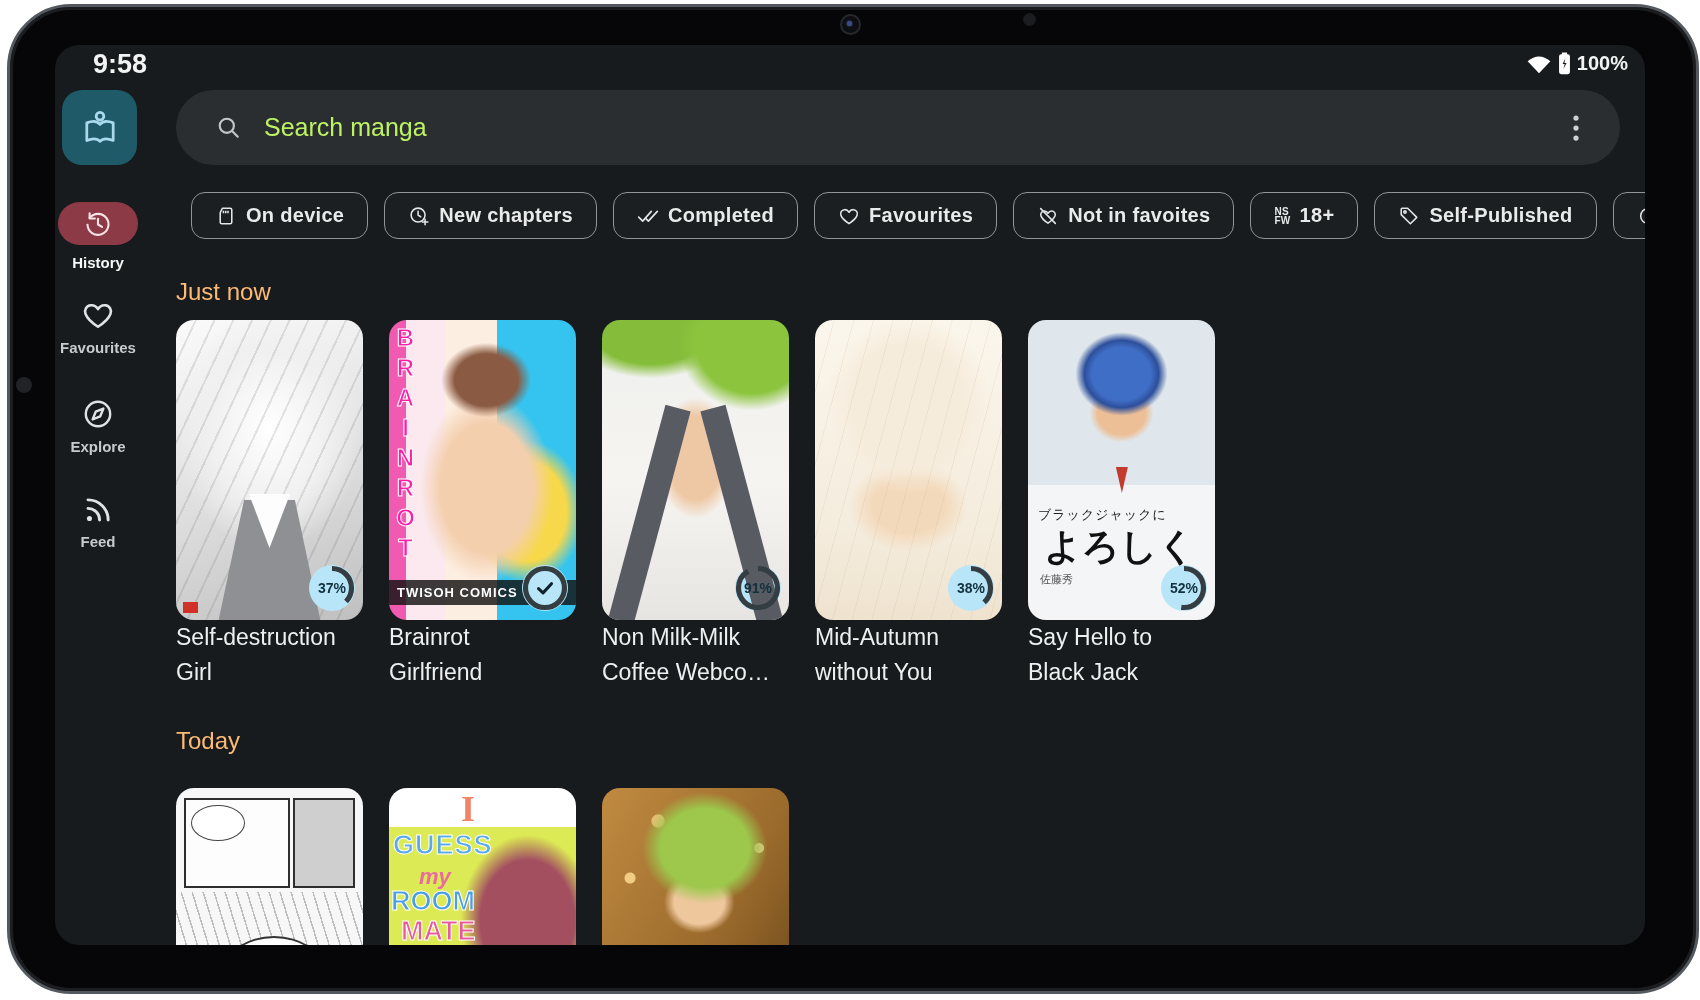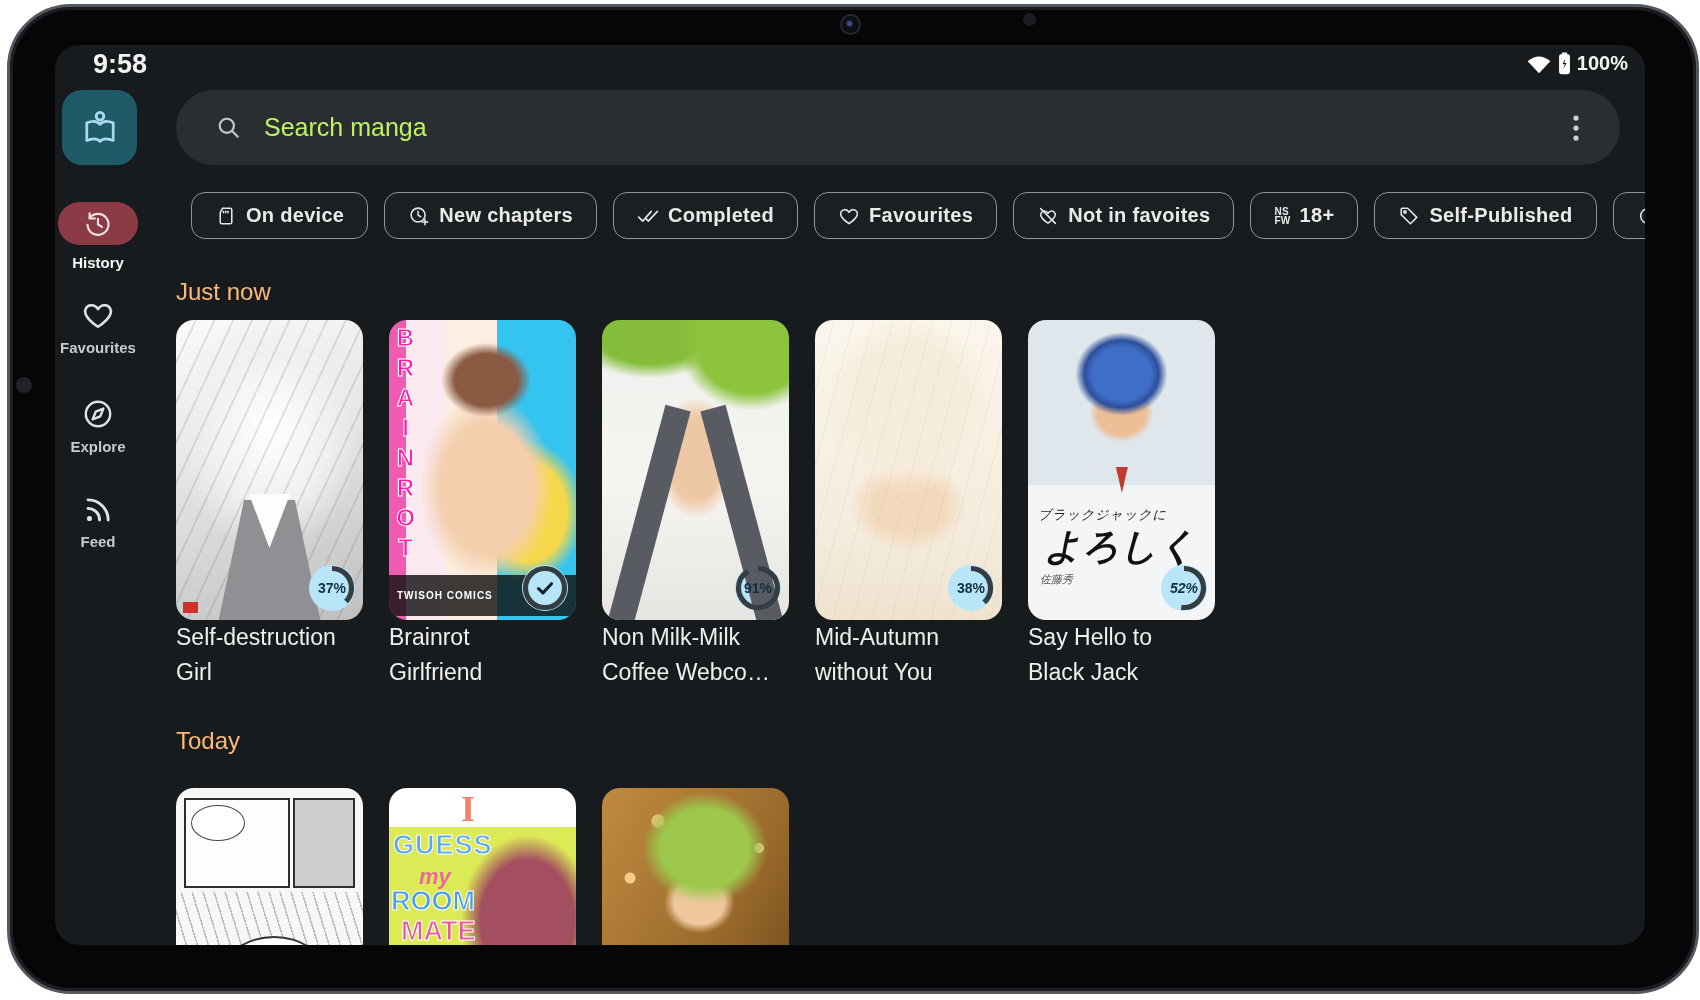--- a/index.html
+++ b/index.html
@@ -80,43 +80,43 @@
     background:#fdfdfd;clip-path:polygon(0 0,50% 100%,100% 0);}
   .sdg-mark{position:absolute;left:7px;bottom:7px;width:15px;height:11px;background:#d03028;}
 
   .cv-brainrot{background:
     radial-gradient(75px 62px at 52% 20%,#8a5a42 0 42%,transparent 60%),
     radial-gradient(95px 135px at 52% 56%,#f4cfae 0 48%,transparent 70%),
     radial-gradient(75px 95px at 74% 64%,#f7d84b 0 52%,transparent 75%),
     linear-gradient(90deg,#f05ab0 0 9%,#fbe9ef 9% 30%,#fdeee2 30% 58%,#35c4ef 58% 100%);}
   .v-text{position:absolute;left:2px;top:4px;writing-mode:vertical-rl;text-orientation:upright;
     font-size:24px;font-weight:900;color:#ff1ca9;letter-spacing:3px;-webkit-text-stroke:1px #ffffff;}
-  .pub-strip{position:absolute;left:0;right:0;bottom:4px;background:rgba(18,18,18,.82);color:#fff;
-    font-size:10px;letter-spacing:1px;padding:15px 8px;font-weight:700;}
+  .pub-strip{position:absolute;left:0;right:0;bottom:15px;background:rgba(18,18,18,.82);color:#fff;
+    font-size:13px;letter-spacing:1px;padding:5px 8px;font-weight:700;}
 
   .cv-milk{background:
     radial-gradient(105px 95px at 80% 8%,#8cc43e 0 52%,transparent 70%),
     radial-gradient(120px 70px at 26% 4%,#85bd3a 0 46%,transparent 66%),
     radial-gradient(62px 95px at 50% 46%,#eec8a4 0 44%,transparent 64%),
     linear-gradient(180deg,#eef0ee,#f6f4f0 55%,#e7e5e2);}
   .cv-milk::before{content:"";position:absolute;left:17%;top:28%;width:26px;height:80%;
     background:#585b62;transform:rotate(15deg);}
   .cv-milk::after{content:"";position:absolute;right:17%;top:28%;width:26px;height:80%;
     background:#585b62;transform:rotate(-15deg);}
 
   .cv-autumn{background:
     repeating-linear-gradient(105deg,transparent 0 18px,rgba(190,150,110,.12) 18px 19px),
     radial-gradient(115px 125px at 50% 28%,#f6ecdc 0 48%,transparent 72%),
     radial-gradient(85px 65px at 50% 62%,#f3d9bb 0 42%,transparent 70%),
     linear-gradient(180deg,#fbf6ec,#f4ecdd 70%,#efe3cf);}
 
   .cv-bj{background:
     radial-gradient(64px 58px at 50% 18%,#3f6ec6 0 46%,#2d4f9b 58%,transparent 72%),
     radial-gradient(46px 42px at 50% 31%,#ecbf97 0 52%,transparent 70%),
-    linear-gradient(180deg,#dfe7ec 0 55%,#f3f5f6 55% 100%); font-style: italic;}
+    linear-gradient(180deg,#dfe7ec 0 55%,#f3f5f6 55% 100%);}
   .cv-bj::before{content:"";position:absolute;left:47%;top:49%;width:12px;height:26px;
     background:#c23b2c;clip-path:polygon(0 0,100% 0,50% 100%);}
   .bj-l1{position:absolute;left:10px;top:186px;font-size:13px;color:#222;letter-spacing:1px;}
   .bj-l2{position:absolute;left:16px;top:202px;font-size:37px;font-weight:700;color:#111;
     font-family:"Liberation Serif",serif;}
   .bj-author{position:absolute;left:12px;top:252px;font-size:11px;color:#555;}
 
   .cv-page{background:#f7f7f7;}
   .cv-page::before{content:"";position:absolute;left:0;top:104px;right:0;bottom:0;
     background:repeating-linear-gradient(73deg,transparent 0 9px,rgba(70,70,70,.32) 9px 10.5px);}

